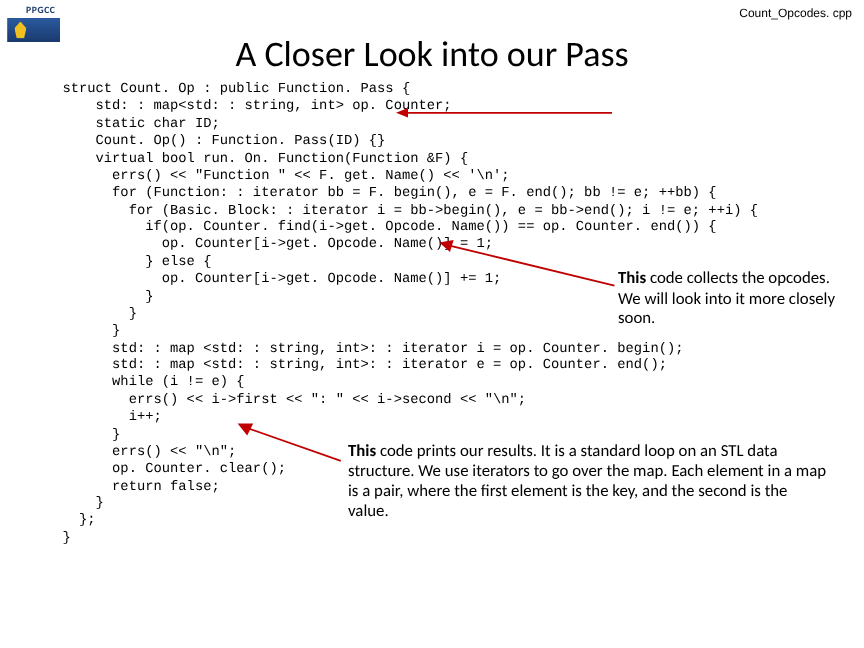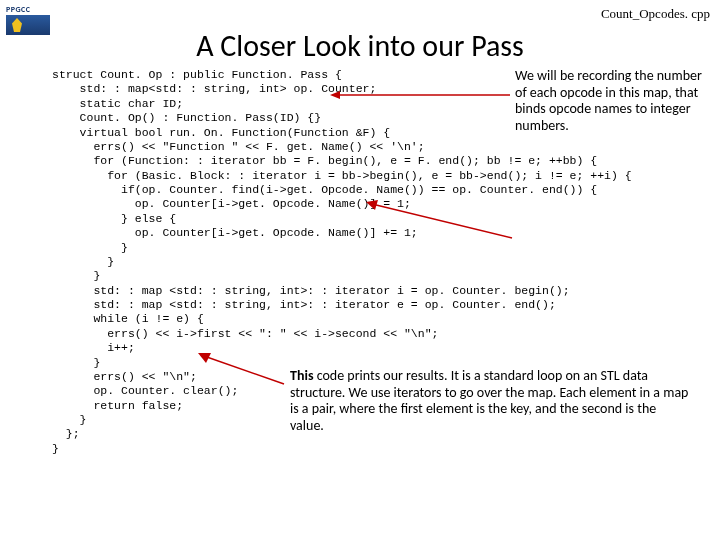--- a/index.html
+++ b/index.html
@@ -21,42 +21,43 @@
     top: 4px;
     left: 6px;
     width: 56px;
     height: 44px;
   }
   .logo-text {
     font-size: 8px;
     font-weight: bold;
     color: #1a3a6e;
     letter-spacing: 0.5px;
+    text-align: center;
   }
   .logo-shape {
     width: 44px;
     height: 20px;
     background: linear-gradient(180deg, #2a5a9e 0%, #1a3a6e 100%);
     margin-top: 1px;
     position: relative;
   }
   .logo-shape:before {
     content: '';
     position: absolute;
     left: 6px; top: 3px;
     width: 10px; height: 14px;
     background: #f0c020;
     clip-path: polygon(50% 0, 100% 40%, 80% 100%, 20% 100%, 0 40%);
   }
   .filename {
     position: absolute;
     top: 6px;
     right: 10px;
-    font-family: Liberation Serif, serif;
-    font-size: 13px;
+    font-family: Liberation Sans, sans-serif;
+    font-size: 10px;
   }
   .title {
     text-align: center;
     font-size: 30px;
     font-weight: 400;
     padding-top: 27px;
     color: #000;
   }
   .content {
     position: relative;
@@ -125,22 +126,24 @@
         errs() &lt;&lt; i-&gt;first &lt;&lt; ": " &lt;&lt; i-&gt;second &lt;&lt; "\n";
         i++;
       }
       errs() &lt;&lt; "\n";
       op. Counter. clear();
       return false;
     }
   };
 }</div>
 
-  <div class="annotation annot1">We will be recording the number of each opcode in this map, that binds opcode names to integer numbers.</div>
 
+  <div class="annotation annot2">
+    <span class="bold-this">This</span><span> code collects the opcodes. We will look into it more closely soon.</span>
+  </div>
 
   <div class="annotation annot3">
     <span class="bold-this">This</span><span> code prints our results. It is a standard loop on an STL data structure. We use iterators to go over the map. Each element in a map is a pair, where the first element is the key, and the second is the value.</span>
   </div>
 
   <div class="arrow" style="left:330px; top:18px; width:180px; height:10px;">
     <svg width="180" height="10">
       <line class="arrow-line" x1="180" y1="4" x2="6" y2="4"></line>
       <polygon class="arrow-head" points="0,4 10,0 10,8"></polygon>
     </svg>

